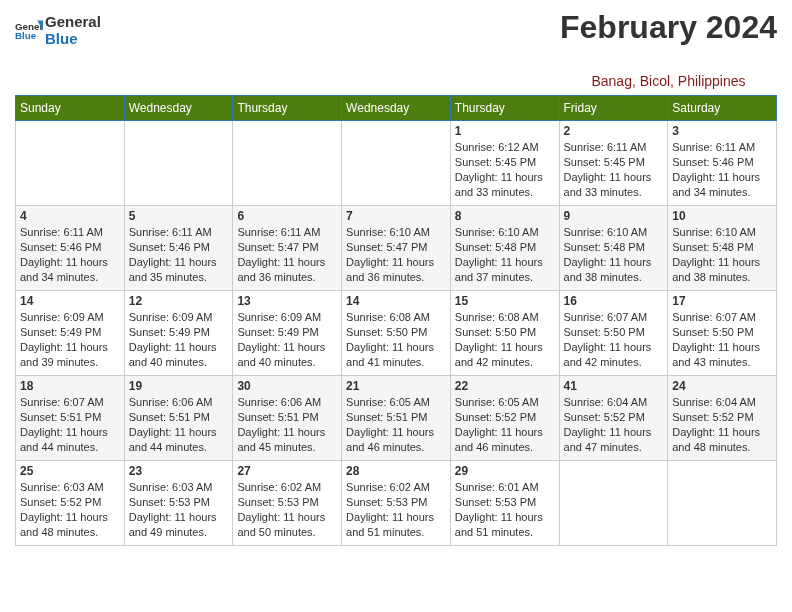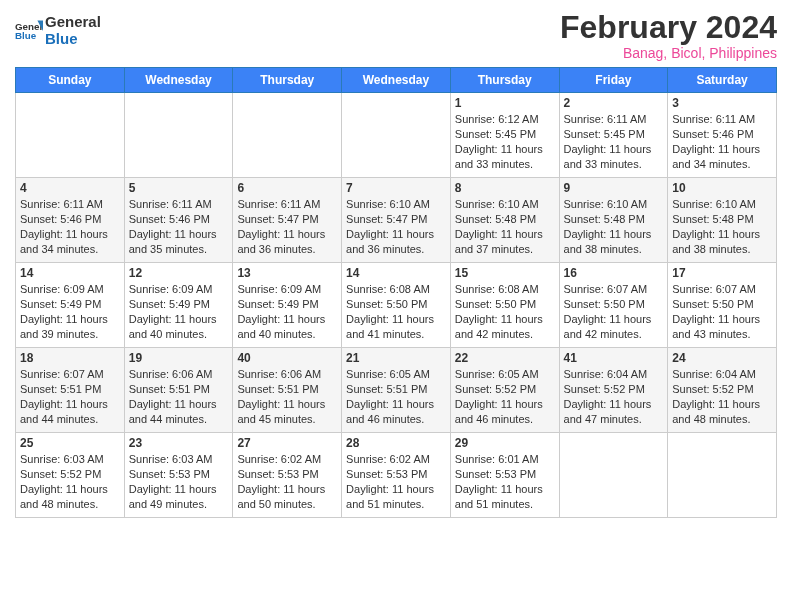--- a/index.html
+++ b/index.html
@@ -24,44 +24,45 @@
       display: flex;
       align-items: center;
       margin-top: 4px;
     }
     .logo-icon {
       width: 28px;
       height: 28px;
       margin-right: 2px;
     }
     .title-block {
-      text-align: right;
+      text-align: center;
     }
     .main-title {
       font-size: 32px;
       font-weight: bold;
       color: #333;
       line-height: 1.1;
     }
     .subtitle {
       font-size: 14px;
-      color: #ec4899;
+      color: #7f1d1d;
+      margin-top: 28px;
     }
     .calendar {
       width: 100%;
       border-collapse: collapse;
       font-size: 10.5px;
     }
     .calendar thead th {
-      background-color: #3b82f6;
+      background-color: #4d7c0f;
       color: #fff;
       padding: 5px 4px;
-      text-align: center;
+      text-align: left;
       font-size: 12px;
-      font-weight: bold;
+      font-weight: normal;
       border: 1px solid #2a7ab8;
     }
     .calendar tbody td {
       border: 1px solid #ccc;
       vertical-align: top;
       padding: 3px 4px;
       width: calc(100% / 7);
       min-height: 70px;
       height: 85px;
     }
@@ -205,21 +206,21 @@
         <tr>
           <td>
             <div class="day-num">18</div>
             <div class="day-info">Sunrise: 6:07 AM<br>Sunset: 5:51 PM<br>Daylight: 11 hours<br>and 44 minutes.</div>
           </td>
           <td>
             <div class="day-num">19</div>
             <div class="day-info">Sunrise: 6:06 AM<br>Sunset: 5:51 PM<br>Daylight: 11 hours<br>and 44 minutes.</div>
           </td>
           <td>
-            <div class="day-num">40</div>
+            <div class="day-num">30</div>
             <div class="day-info">Sunrise: 6:06 AM<br>Sunset: 5:51 PM<br>Daylight: 11 hours<br>and 45 minutes.</div>
           </td>
           <td>
             <div class="day-num">21</div>
             <div class="day-info">Sunrise: 6:05 AM<br>Sunset: 5:51 PM<br>Daylight: 11 hours<br>and 46 minutes.</div>
           </td>
           <td>
             <div class="day-num">22</div>
             <div class="day-info">Sunrise: 6:05 AM<br>Sunset: 5:52 PM<br>Daylight: 11 hours<br>and 46 minutes.</div>
           </td>

